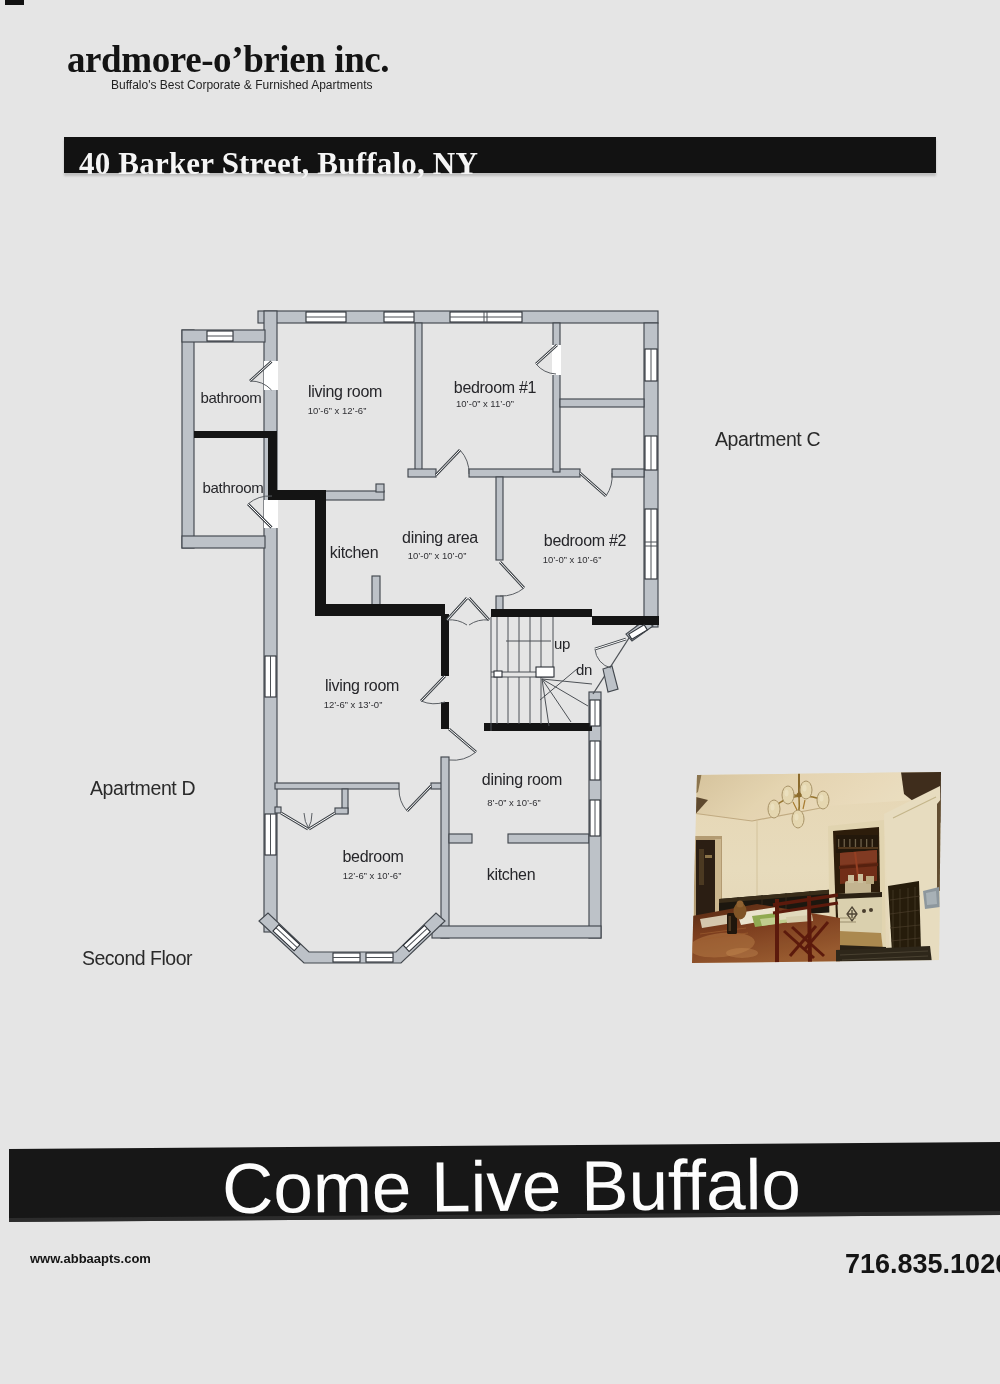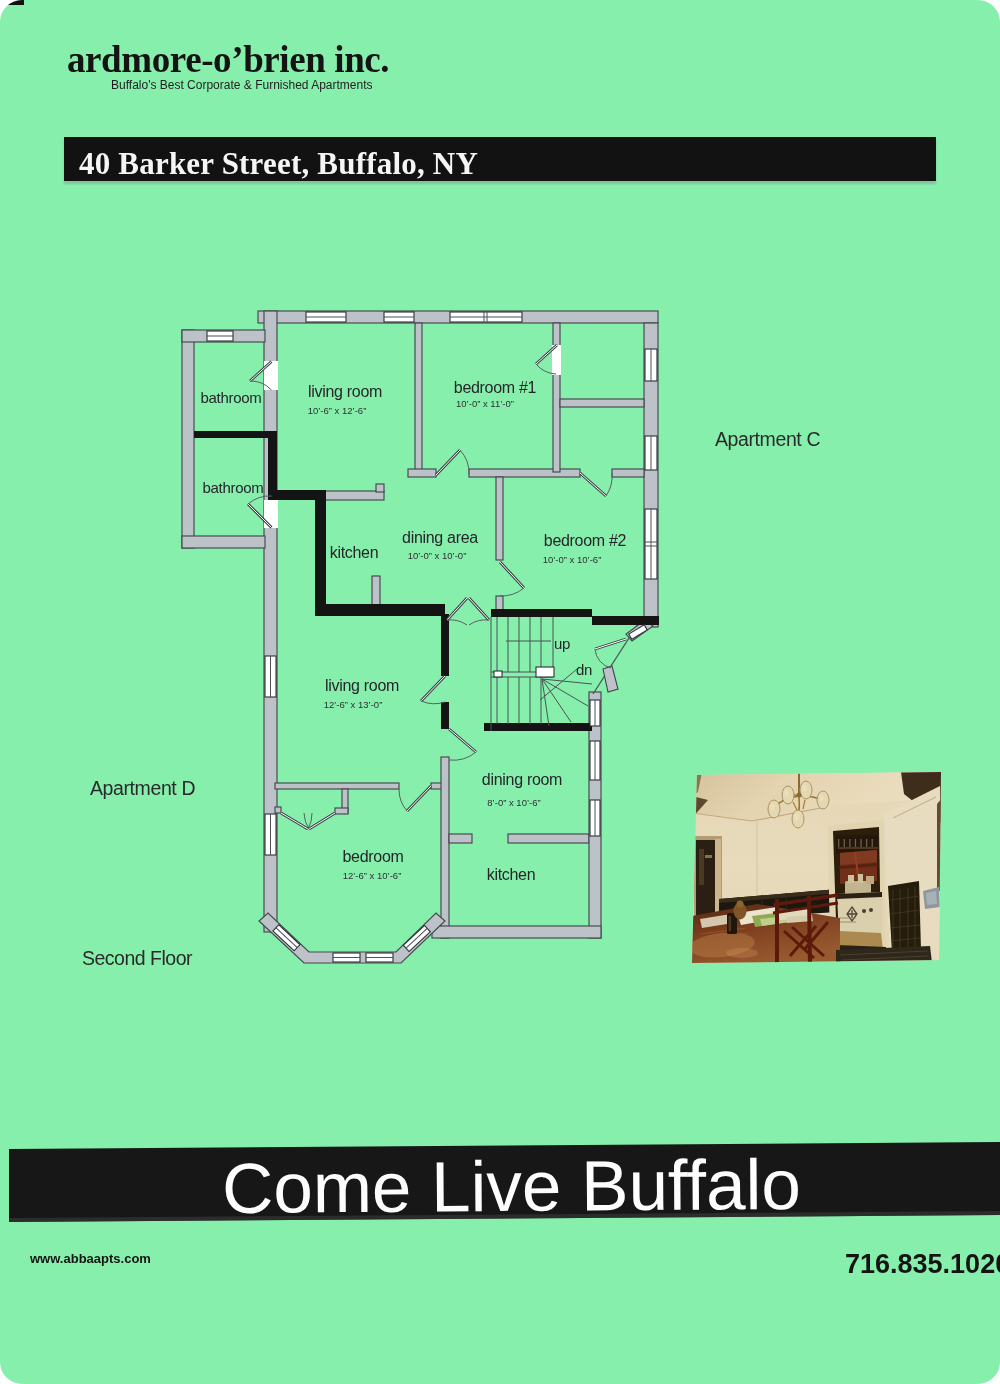--- a/index.html
+++ b/index.html
@@ -1,20 +1,20 @@
 <!DOCTYPE html>
 <html><head><meta charset="utf-8">
 <style>
 html,body{margin:0;padding:0;background:#fff;}
-#page{position:relative;width:1000px;height:1384px;background:#86efac;overflow:hidden;
-  font-family:"Liberation Sans",sans-serif;border-radius:22px;}
+#page{position:relative;width:1000px;height:1384px;background:#e5e5e5;overflow:hidden;
+  font-family:"Liberation Sans",sans-serif;}
 .abs{position:absolute;}
 .h1{left:67px;top:38px;font-family:"Liberation Serif",serif;font-size:37px;font-weight:bold;color:#141414;letter-spacing:-0.4px;}
 .h2{left:67px;top:78px;font-family:Liberation Sans, sans-serif;font-size:12px;color:#1f1f1f;margin-left:44px;}
-.bar{left:64px;top:137px;width:872px;height:44px;background:#121212;box-shadow:0 3px 2px rgba(120,120,120,0.35);color:#f5f5f5;
+.bar{left:64px;top:137px;width:872px;height:36px;background:#121212;box-shadow:0 3px 2px rgba(120,120,120,0.35);color:#f5f5f5;
   font-family:"Liberation Serif",serif;font-size:31px;font-weight:bold;line-height:53px;letter-spacing:0.2px;padding-left:15px;box-sizing:border-box;}
 .aptc{left:687px;top:428px;font-size:19.5px;letter-spacing:-0.4px;color:#2a2a2a;margin-left:28px;}
 .aptd{left:90px;top:777px;font-size:19.5px;letter-spacing:-0.4px;color:#2a2a2a;}
 .secf{left:82px;top:947px;font-size:19.5px;letter-spacing:-0.5px;color:#2a2a2a;}
 .f1{left:30px;top:1251px;font-size:13px;font-weight:bold;color:#141414;}
 .f2{left:342px;top:1251px;font-size:19.5px;font-weight:bold;color:#141414;}
 .f3{left:845px;top:1249px;font-size:27px;font-weight:bold;color:#141414;}
 </style></head>
 <body>
 <div id="page">

